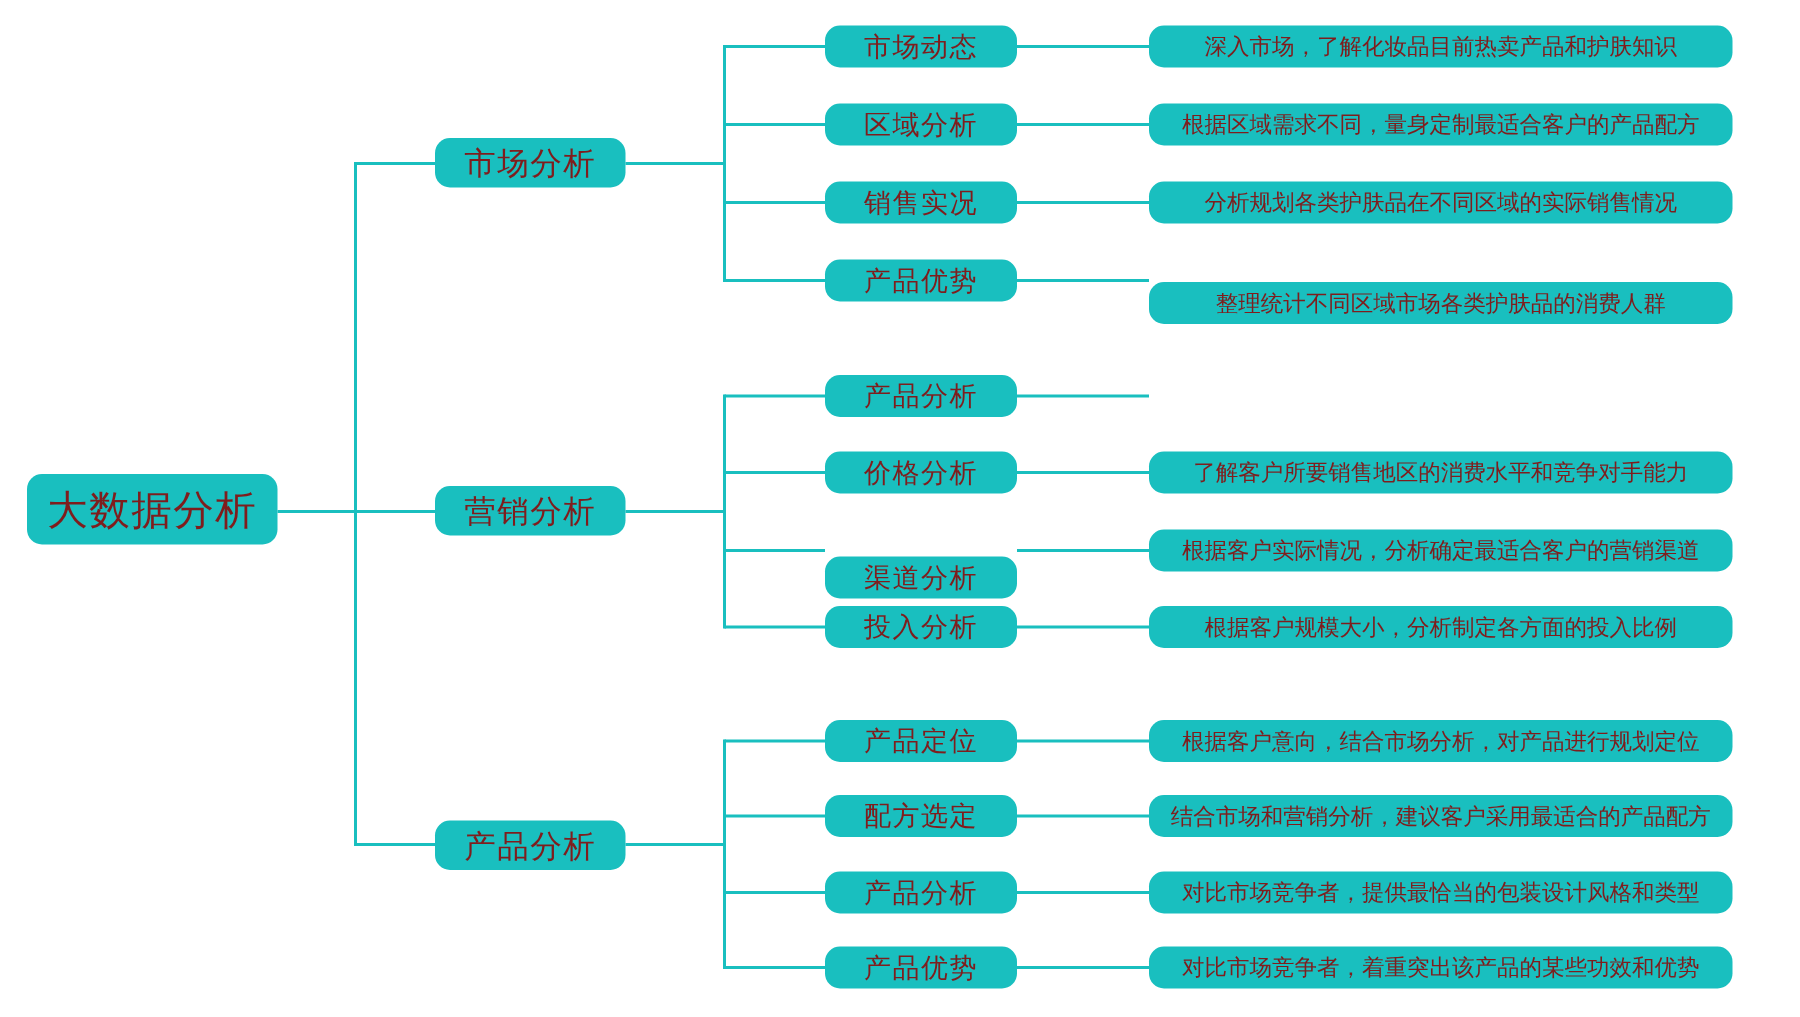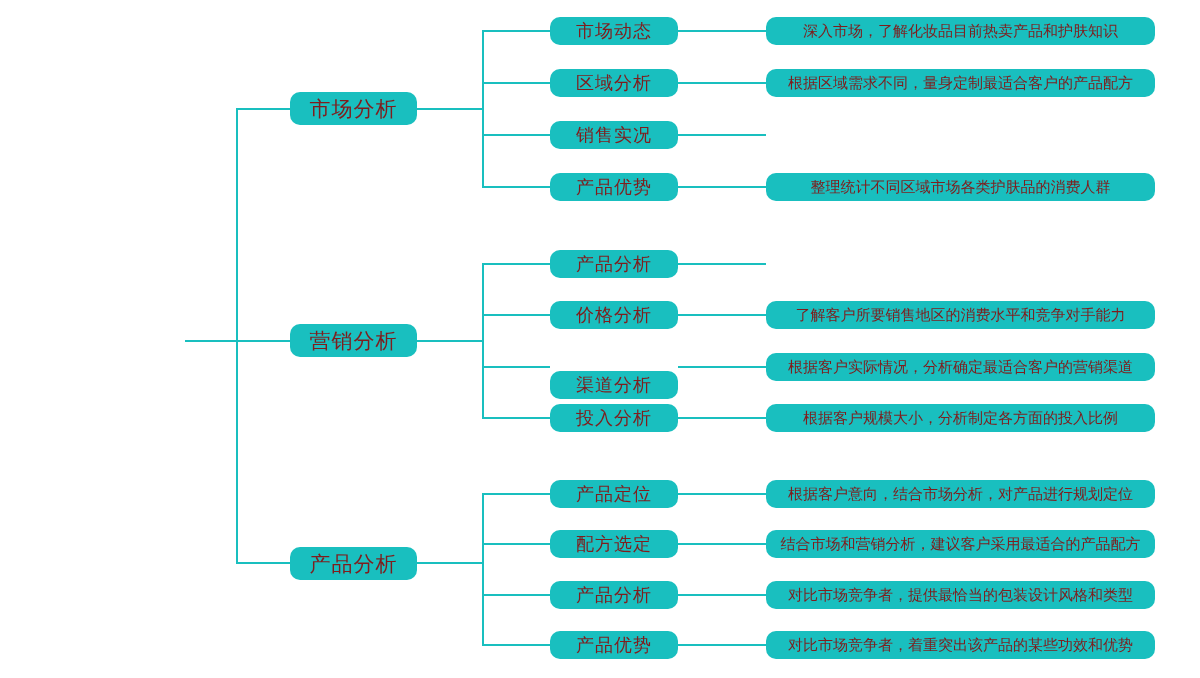--- a/index.html
+++ b/index.html
@@ -79,32 +79,34 @@
   <div class="line desclink" style="top:186px"></div>
   <div class="line desclink" style="top:263px"></div>
   <div class="line desclink" style="top:314px"></div>
   <div class="line desclink" style="top:366px"></div>
   <div class="line desclink" style="top:417px"></div>
   <div class="line desclink" style="top:493px"></div>
   <div class="line desclink" style="top:543px"></div>
   <div class="line desclink" style="top:594px"></div>
   <div class="line desclink" style="top:644px"></div>
 
+  <div class="node root" style="top:316px">大数据分析</div>
 
   <div class="node branch" style="top:92px">市场分析</div>
   <div class="node branch" style="top:324px">营销分析</div>
   <div class="node branch" style="top:547px">产品分析</div>
 
   <div class="node leaf" style="top:17px">市场动态</div>
   <div class="node desc" style="top:17px">深入市场，了解化妆品目前热卖产品和护肤知识</div>
   <div class="node leaf" style="top:69px">区域分析</div>
   <div class="node desc" style="top:69px">根据区域需求不同，量身定制最适合客户的产品配方</div>
   <div class="node leaf" style="top:121px">销售实况</div>
+  <div class="node desc" style="top:121px">分析规划各类护肤品在不同区域的实际销售情况</div>
   <div class="node leaf" style="top:173px">产品优势</div>
-  <div class="node desc" style="top:173px">整理统计不同区域市场各类护肤品的消费人群</div>
+  <div class="node desc" style="top:188px">整理统计不同区域市场各类护肤品的消费人群</div>
 
   <div class="node leaf" style="top:250px">产品分析</div>
   <div class="node leaf" style="top:301px">价格分析</div>
   <div class="node desc" style="top:301px">了解客户所要销售地区的消费水平和竞争对手能力</div>
   <div class="node leaf" style="top:371px">渠道分析</div>
   <div class="node desc" style="top:353px">根据客户实际情况，分析确定最适合客户的营销渠道</div>
   <div class="node leaf" style="top:404px">投入分析</div>
   <div class="node desc" style="top:404px">根据客户规模大小，分析制定各方面的投入比例</div>
 
   <div class="node leaf" style="top:480px">产品定位</div>

